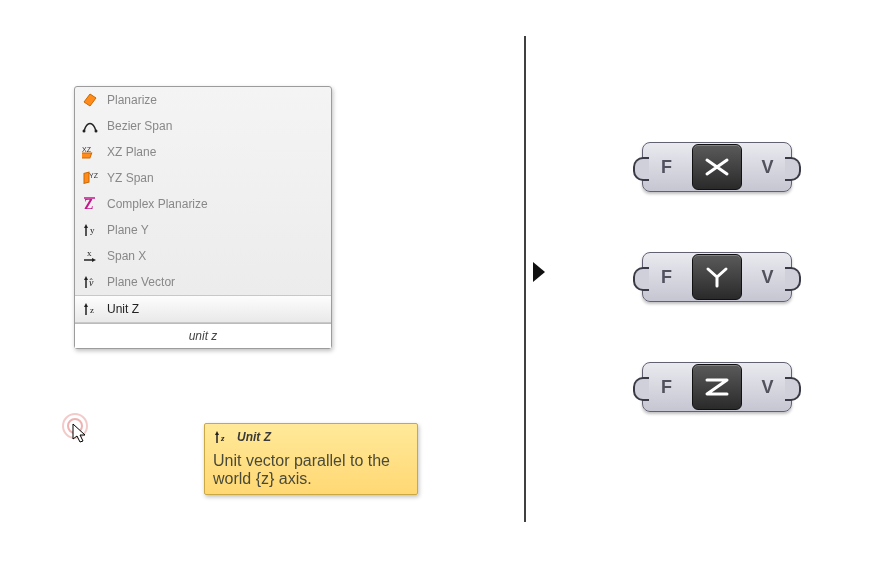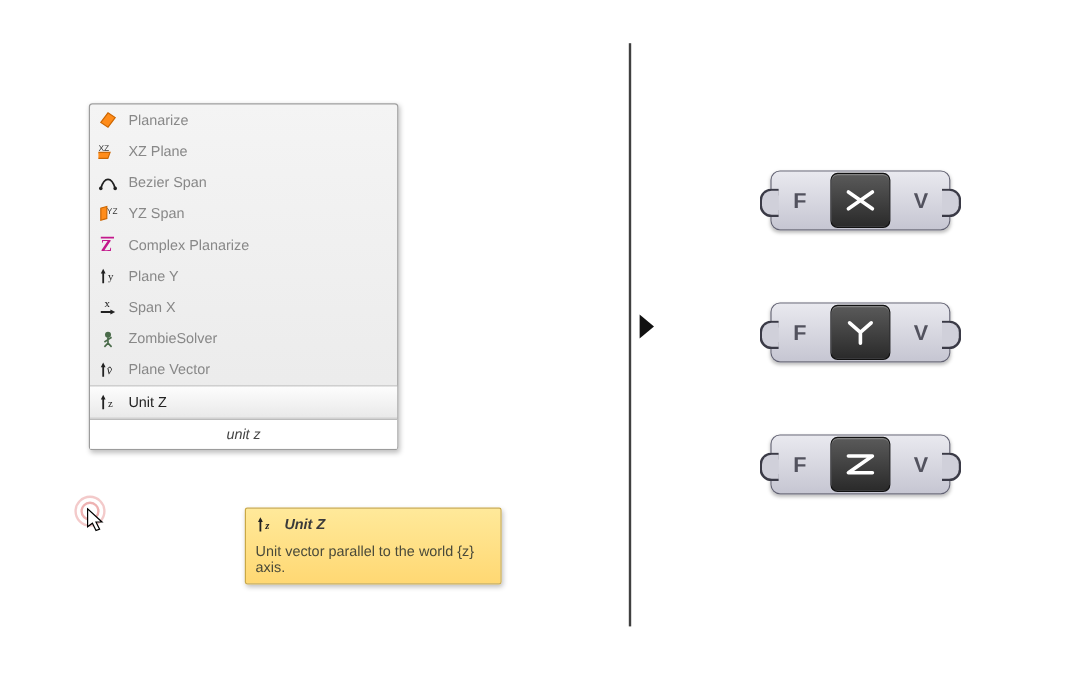--- a/index.html
+++ b/index.html
@@ -12,21 +12,21 @@
   .popup-row.selected{background:linear-gradient(#fdfdfd,#e9e9e9);border-top:1px solid #c8c8c8;border-bottom:1px solid #c8c8c8}
   .popup-row.selected .lbl{color:#222;font-weight:500}
   .search-field{height:24px;background:#fff;border-top:1px solid #bbb;display:flex;align-items:center;justify-content:center;font-style:italic;color:#444}
   
   .wave{position:absolute;left:62px;top:413px;width:22px;height:22px;border:2px solid #d66;border-radius:50%;opacity:.35}
   .wave2{position:absolute;left:67px;top:418px;width:12px;height:12px;border:2px solid #d66;border-radius:50%;opacity:.5}
   .cursor{position:absolute;left:72px;top:423px}
   
   .tip{position:absolute;left:204px;top:423px;width:212px;background:linear-gradient(#ffe99a,#ffd873);border:1px solid #caa844;border-radius:2px;box-shadow:1px 2px 4px rgba(0,0,0,.25);padding-bottom:6px}
   .tip-head{display:flex;align-items:center;gap:8px;height:26px;padding:0 8px;font-style:italic;font-weight:600;color:#3a3a3a}
-  .tip-body{padding:2px 8px 0;font-size:12px;color:#4a4a3a}
+  .tip-body{padding:2px 8px 0;font-size:16px;color:#4a4a3a}
   
   .divider{position:absolute;left:524px;top:36px;width:0;height:486px;border-left:2px solid #404040}
   .arrow{position:absolute;left:531px;top:260px}
   
   .comp{position:absolute;width:148px;height:48px;background:linear-gradient(#e9e9ef,#c6c6d2);border:1px solid #616172;border-radius:8px;box-shadow:0 2px 3px rgba(0,0,0,.25);display:flex;align-items:center}
   .comp .port{flex:1;text-align:center;font:600 18px/1 "Segoe UI",Arial;color:#52525e}
   .comp .core{width:48px;height:44px;margin:0 2px;background:linear-gradient(#5a5a5a,#2a2a2a);border:1px solid #111;border-radius:6px;display:flex;align-items:center;justify-content:center;box-shadow:inset 0 1px 0 rgba(255,255,255,.25)}
   .nub{position:absolute;top:14px;width:14px;height:20px;border:2px solid #3a3a46;border-radius:10px}
   .nub.l{left:-10px;background:#d0d0da;border-right:none;border-radius:10px 0 0 10px}
   .nub.r{right:-10px;background:#d0d0da;border-left:none;border-radius:0 10px 10px 0}
@@ -43,35 +43,35 @@
       <span class="ico">
           <svg width="16" height="16">
             <polygon points="2,10 8,2 14,6 8,14" fill="#ff8c1a" stroke="#cc6600"></polygon>
           </svg>
         </span>
       <span class="lbl">Planarize</span>
     </div>
     <div class="popup-row">
       <span class="ico">
           <svg width="16" height="16">
-            <text x="0" y="8" font-size="7" fill="#333">XZ</text>
-            <rect x="3" y="9" width="10" height="5" fill="#ff8c1a" stroke="#cc6600" transform="skewX(-20)"></rect>
-          </svg>
-        </span>
-      <span class="lbl">XZ Plane</span>
-    </div>
-    <div class="popup-row">
-      <span class="ico">
-          <svg width="16" height="16">
             <path d="M2 13 C5 3,11 3,14 13" fill="none" stroke="#222" stroke-width="1.5"></path>
             <circle cx="2" cy="13" r="1.5" fill="#222"></circle>
             <circle cx="14" cy="13" r="1.5" fill="#222"></circle>
           </svg>
         </span>
       <span class="lbl">Bezier Span</span>
+    </div>
+    <div class="popup-row">
+      <span class="ico">
+          <svg width="16" height="16">
+            <text x="0" y="8" font-size="7" fill="#333">XZ</text>
+            <rect x="3" y="9" width="10" height="5" fill="#ff8c1a" stroke="#cc6600" transform="skewX(-20)"></rect>
+          </svg>
+        </span>
+      <span class="lbl">XZ Plane</span>
     </div>
     <div class="popup-row">
       <span class="ico">
           <svg width="16" height="16">
             <text x="7" y="8" font-size="7" fill="#333">YZ</text>
             <rect x="2" y="4" width="5" height="10" fill="#ff8c1a" stroke="#cc6600" transform="skewY(-15)"></rect>
           </svg>
         </span>
       <span class="lbl">YZ Span</span>
     </div>
@@ -96,29 +96,20 @@
     </div>
     <div class="popup-row">
       <span class="ico">
           <svg width="16" height="16">
             <path d="M2 12 L12 12" stroke="#222" stroke-width="1.5"></path>
             <polygon points="14,12 10,10 10,14" fill="#222"></polygon>
             <text x="5" y="8" font-size="9" font-family="serif" fill="#222">x</text>
           </svg>
         </span>
       <span class="lbl">Span X</span>
-    </div>
-    <div class="popup-row">
-      <span class="ico">
-          <svg width="16" height="16">
-            <circle cx="8" cy="5" r="2.5" fill="#4a6b4a"></circle>
-            <path d="M8 7 L8 12 M8 9 L5 11 M8 9 L11 7 M8 12 L5 15 M8 12 L11 15" stroke="#4a6b4a" stroke-width="1.4" fill="none"></path>
-          </svg>
-        </span>
-      <span class="lbl">ZombieSolver</span>
     </div>
     <div class="popup-row">
       <span class="ico">
           <svg width="16" height="16">
             <path d="M4 14 L4 4" stroke="#222" stroke-width="1.5"></path>
             <polygon points="4,2 2,6 6,6" fill="#222"></polygon>
             <text x="7" y="12" font-size="10" font-style="italic" font-family="serif" fill="#222">v̂</text>
           </svg>
         </span>
       <span class="lbl">Plane Vector</span>

